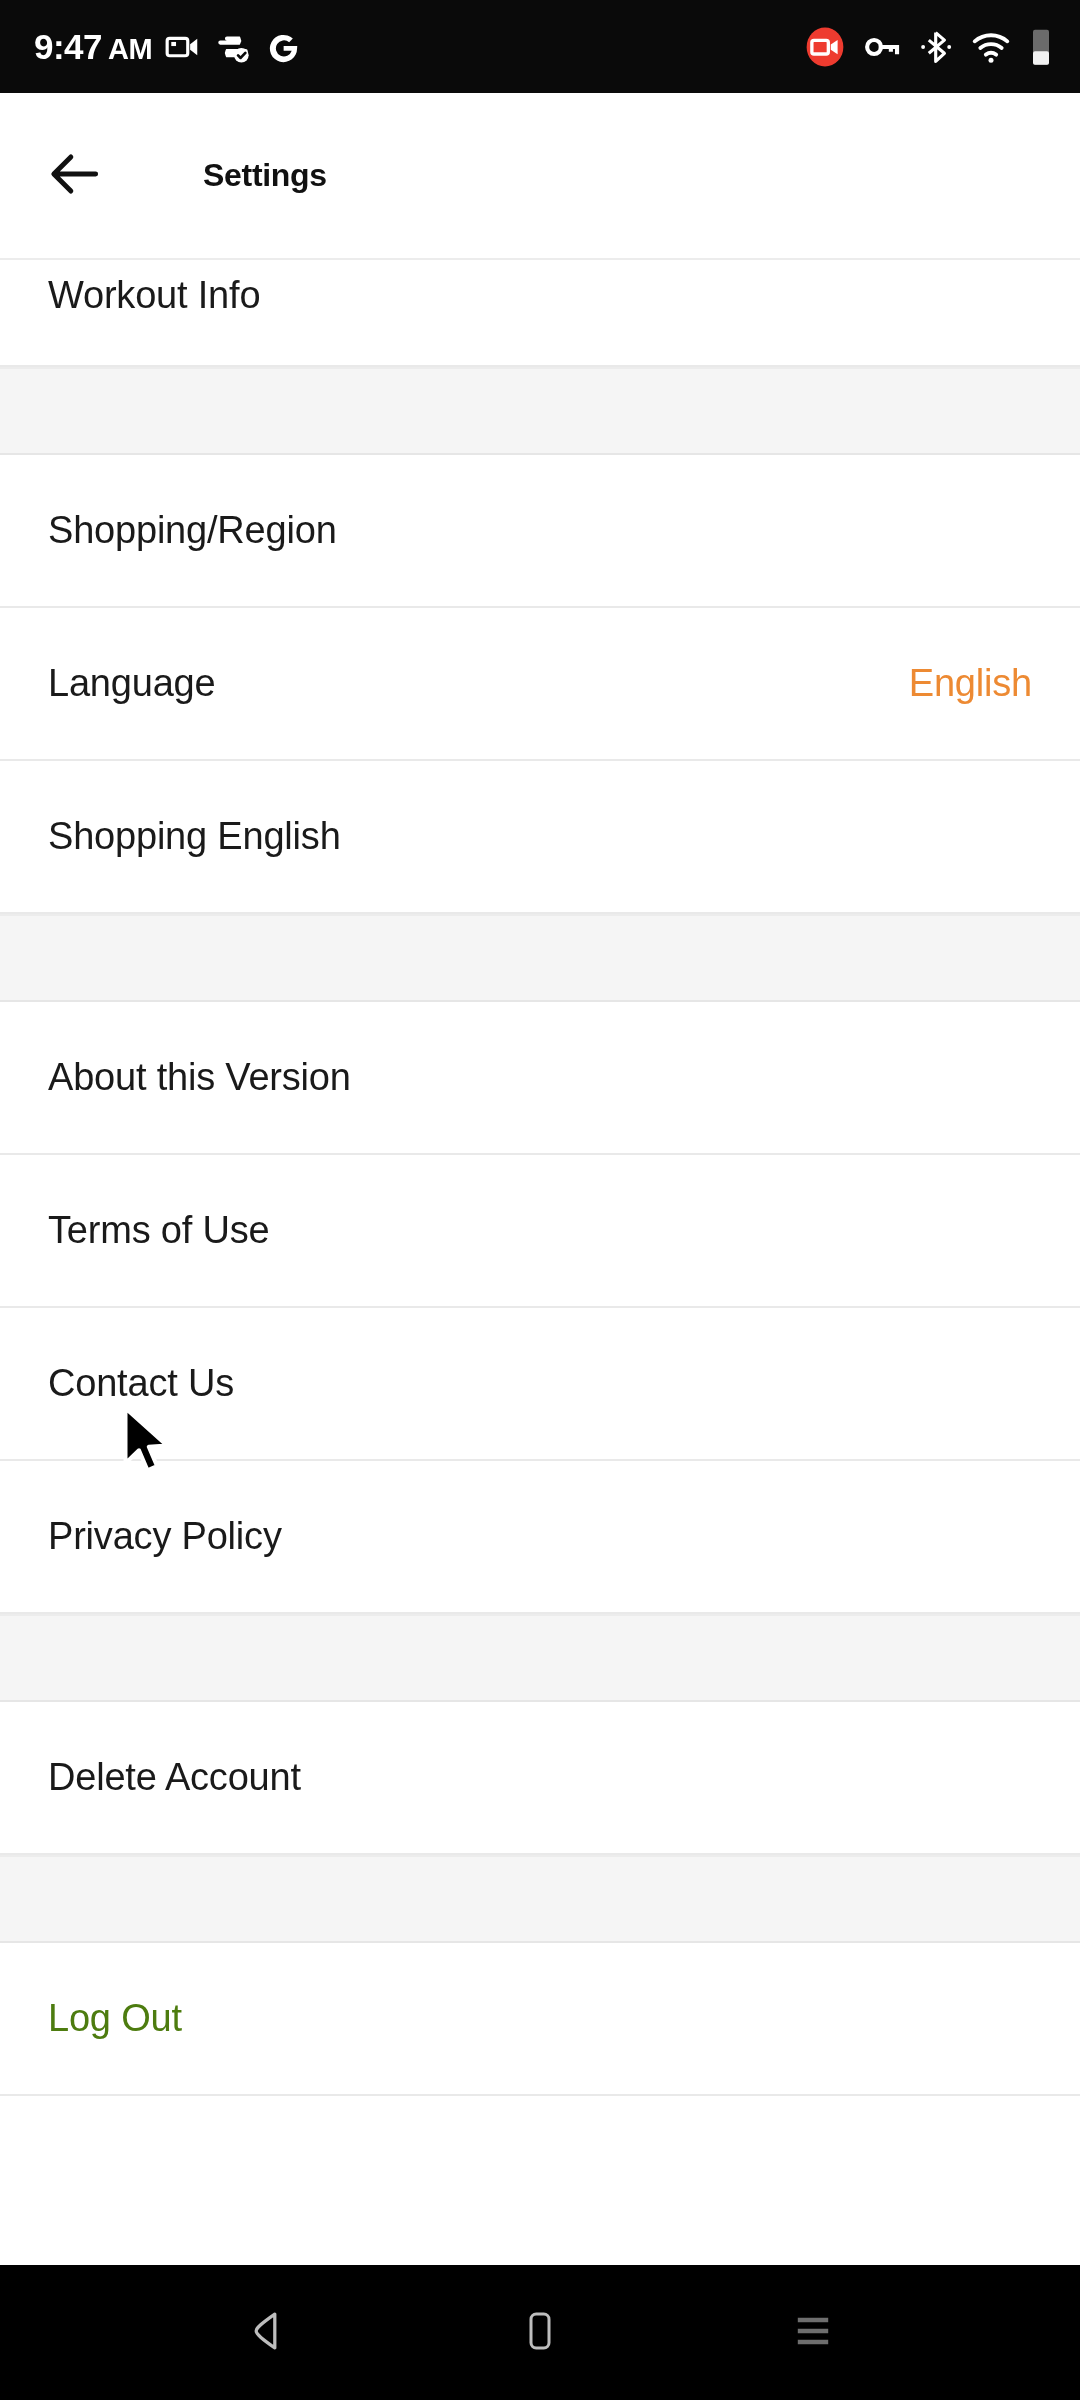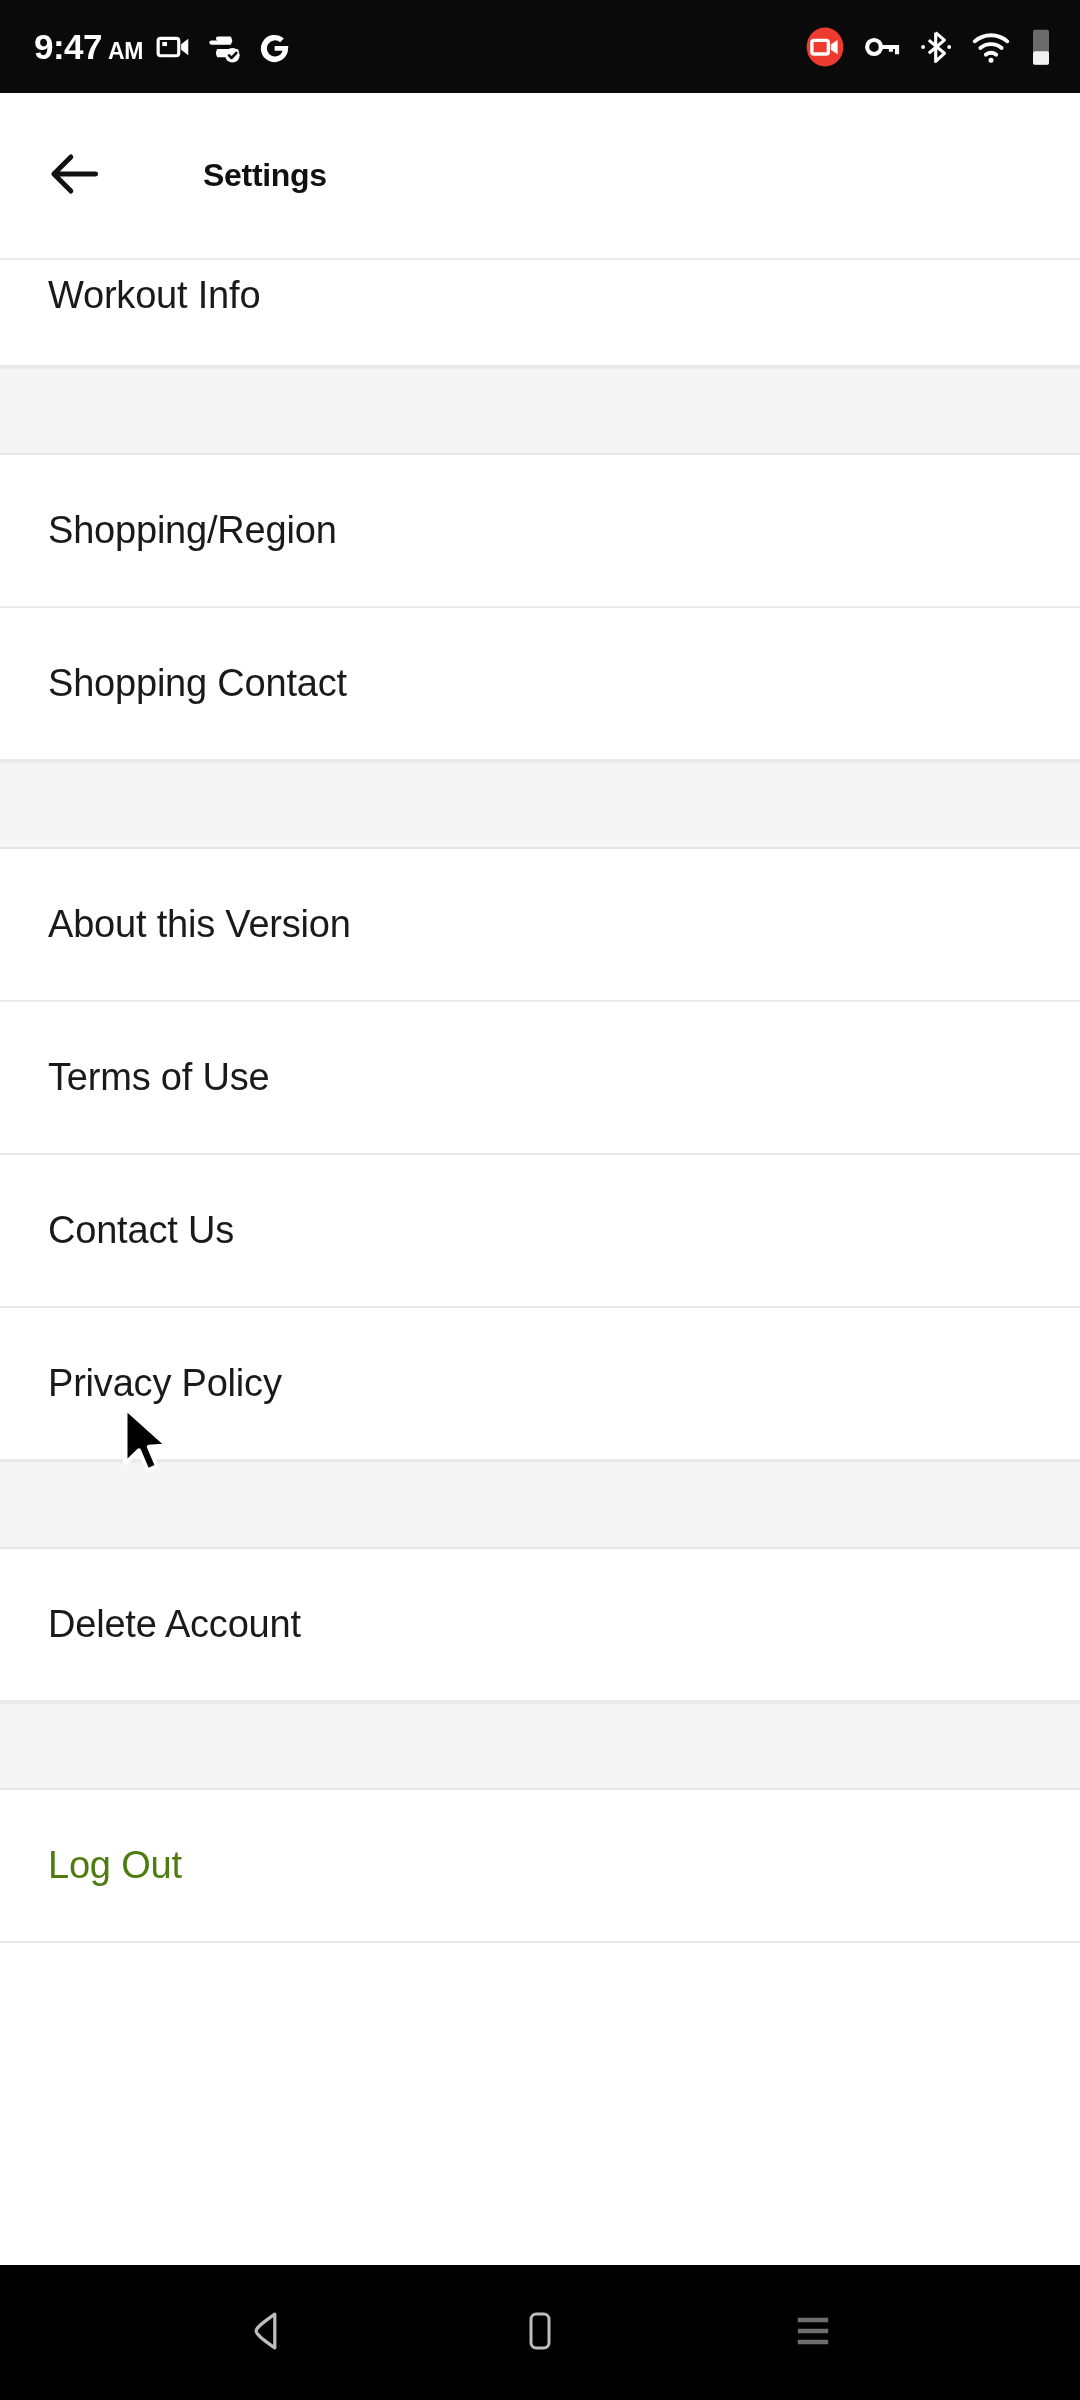--- a/index.html
+++ b/index.html
@@ -41,21 +41,21 @@
   .clock {
     color: #ffffff;
     font-size: 35px;
     font-weight: bold;
     letter-spacing: -0.5px;
     display: flex;
     align-items: baseline;
     gap: 6px;
   }
   .clock .ampm {
-    font-size: 23px;
+    font-size: 29px;
     font-weight: bold;
   }
   .sicon {
     display: inline-block;
     line-height: 0;
   }
 
   
   #app-header {
     position: absolute;
@@ -250,21 +250,25 @@
 
 <div id="settings-list">
     <div class="row clipped-top">
       <div class="row-label">Workout Info</div>
     </div>
     <div class="gap"></div>
     <div class="row">
       <div class="row-label">Shopping/Region</div>
     </div>
     <div class="row">
-      <div class="row-label">Shopping Contact</div>
+      <div class="row-label">Language</div>
+      <div class="row-value" style="color: rgb(237, 138, 51);">English</div>
+    </div>
+    <div class="row">
+      <div class="row-label">Shopping English</div>
     </div>
     <div class="gap"></div>
     <div class="row">
       <div class="row-label">About this Version</div>
     </div>
     <div class="row">
       <div class="row-label">Terms of Use</div>
     </div>
     <div class="row">
       <div class="row-label">Contact Us</div>

